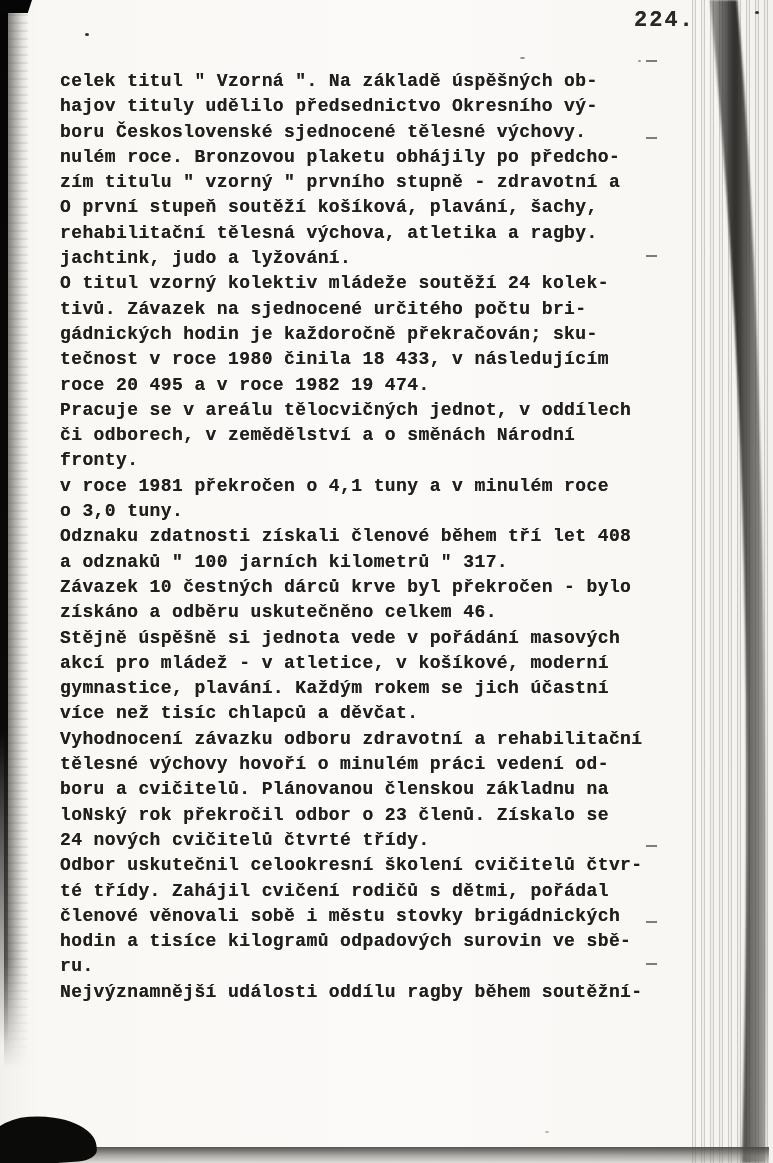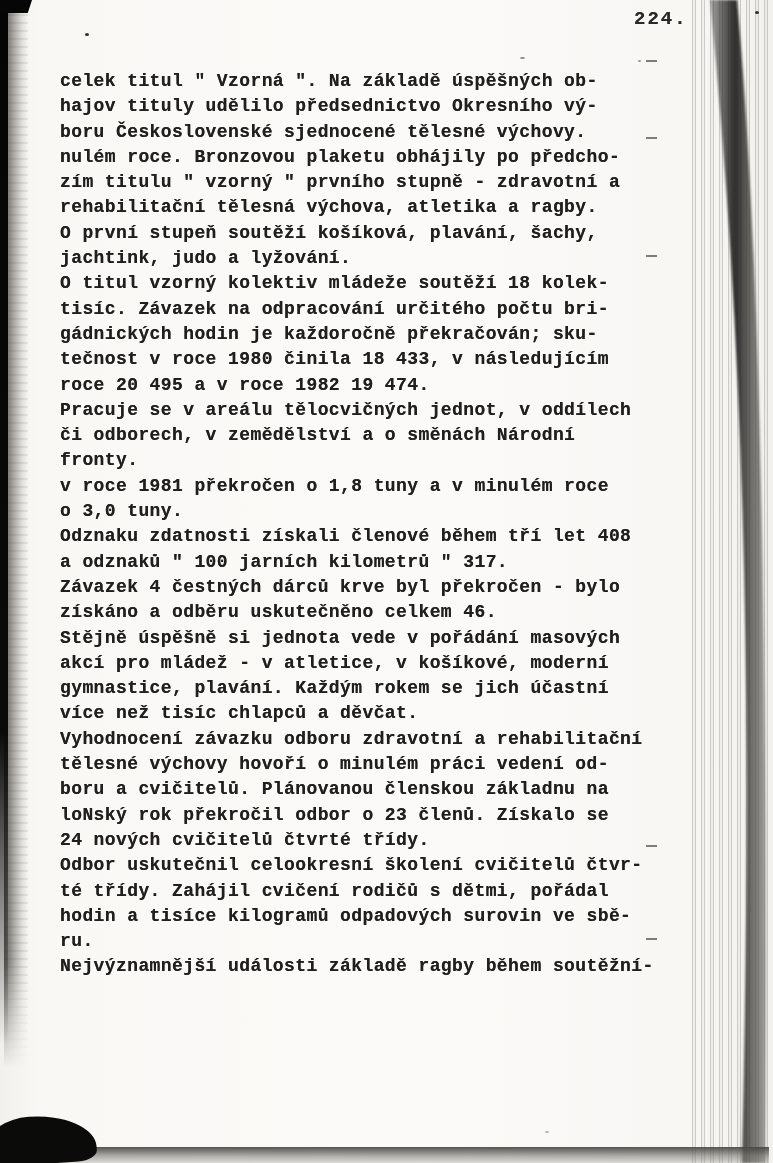--- a/index.html
+++ b/index.html
@@ -24,21 +24,21 @@
   
   .mark {
     position:absolute; left:586px; width:11px; height:2px;
     background:#55534f; opacity:0.75;
   }
   .mark.high { top:-9px; }
   .mark.mid  { top:9px; }
   .mark.low  { top:17px; }
   .page-number {
     position:absolute; left:634px; top:8px;
-    font-size:19px; font-weight:bold; letter-spacing:2px;
+    font-size:22px; font-weight:bold; letter-spacing:2px;
     color:#2a2927; text-shadow:0 0 0.6px rgba(42,41,39,0.7);
   }
   
   .edge-left-black {
     position:absolute; left:0; top:0; width:8px; height:1045px;
     background:linear-gradient(180deg,#050505 0%,#0a0a09 70%,rgba(10,10,9,0) 100%);
   }
   .edge-left-gray {
     position:absolute; left:4px; top:0; width:24px; height:1068px;
     background:
@@ -82,51 +82,52 @@
 <div class="scan">
 
   <div class="page-number">224.</div>
 
   <div class="text-block" id="textBlock">
       <div class="line">celek titul " Vzorná ". Na základě úspěšných ob-<span class="mark high"></span></div>
       <div class="line">hajov tituly udělilo předsednictvo Okresního vý-</div>
       <div class="line">boru Československé sjednocené tělesné výchovy.<span class="mark low"></span></div>
       <div class="line">nulém roce. Bronzovou plaketu obhájily po předcho-</div>
       <div class="line">zím titulu " vzorný " prvního stupně - zdravotní a</div>
+      <div class="line">O první stupeň soutěží košíková, plavání, šachy,</div>
       <div class="line">rehabilitační tělesná výchova, atletika a ragby.</div>
-      <div class="line">O první stupeň soutěží košíková, plavání, šachy,</div>
       <div class="line">jachtink, judo a lyžování.<span class="mark mid"></span></div>
-      <div class="line">O titul vzorný kolektiv mládeže soutěží 18 kolek-</div>
-      <div class="line">tisíc. Závazek na odpracování určitého počtu bri-</div>
+      <div class="line">O titul vzorný kolektiv mládeže soutěží 24 kolek-</div>
+      <div class="line">tivů. Závazek na sjednocené určitého počtu bri-</div>
       <div class="line">gádnických hodin je každoročně překračován; sku-</div>
       <div class="line">tečnost v roce 1980 činila 18 433, v následujícím</div>
       <div class="line">roce 20 495 a v roce 1982 19 474.</div>
       <div class="line">Pracuje se v areálu tělocvičných jednot, v oddílech</div>
       <div class="line">či odborech, v zemědělství a o směnách Národní</div>
       <div class="line">fronty.</div>
-      <div class="line">v roce 1981 překročen o 1,8 tuny a v minulém roce</div>
+      <div class="line">v roce 1981 překročen o 4,1 tuny a v minulém roce</div>
       <div class="line">o 3,0 tuny.</div>
       <div class="line">Odznaku zdatnosti získali členové během tří let 408</div>
       <div class="line">a odznaků " 100 jarních kilometrů " 317.</div>
-      <div class="line">Závazek 4 čestných dárců krve byl překročen - bylo</div>
+      <div class="line">Závazek 10 čestných dárců krve byl překročen - bylo</div>
       <div class="line">získáno a odběru uskutečněno celkem 46.</div>
       <div class="line">Stějně úspěšně si jednota vede v pořádání masových</div>
       <div class="line">akcí pro mládež - v atletice, v košíkové, moderní</div>
       <div class="line">gymnastice, plavání. Každým rokem se jich účastní</div>
       <div class="line">více než tisíc chlapců a děvčat.</div>
       <div class="line">Vyhodnocení závazku odboru zdravotní a rehabilitační</div>
       <div class="line">tělesné výchovy hovoří o minulém práci vedení od-</div>
       <div class="line">boru a cvičitelů. Plánovanou členskou základnu na</div>
       <div class="line">loNský rok překročil odbor o 23 členů. Získalo se</div>
       <div class="line">24 nových cvičitelů čtvrté třídy.<span class="mark low"></span></div>
       <div class="line">Odbor uskutečnil celookresní školení cvičitelů čtvr-</div>
       <div class="line">té třídy. Zahájil cvičení rodičů s dětmi, pořádal</div>
+      <div class="line">členové věnovali sobě i městu stovky brigádnických<span class="mark low"></span></div>
       <div class="line">hodin a tisíce kilogramů odpadových surovin ve sbě-</div>
       <div class="line">ru.<span class="mark mid"></span></div>
-      <div class="line">Nejvýznamnější události základě ragby během soutěžní-</div>
+      <div class="line">Nejvýznamnější události oddílu ragby během soutěžní-</div>
     </div>
 
   <div class="edge-left-gray"></div>
   <div class="edge-left-black"></div>
   <div class="corner-black"></div>
 
   <div class="binding">
     <svg width="83" height="1163" viewBox="0 0 83 1163">
       <defs>
         <linearGradient id="bandG" x1="0" y1="0" x2="1" y2="0">

